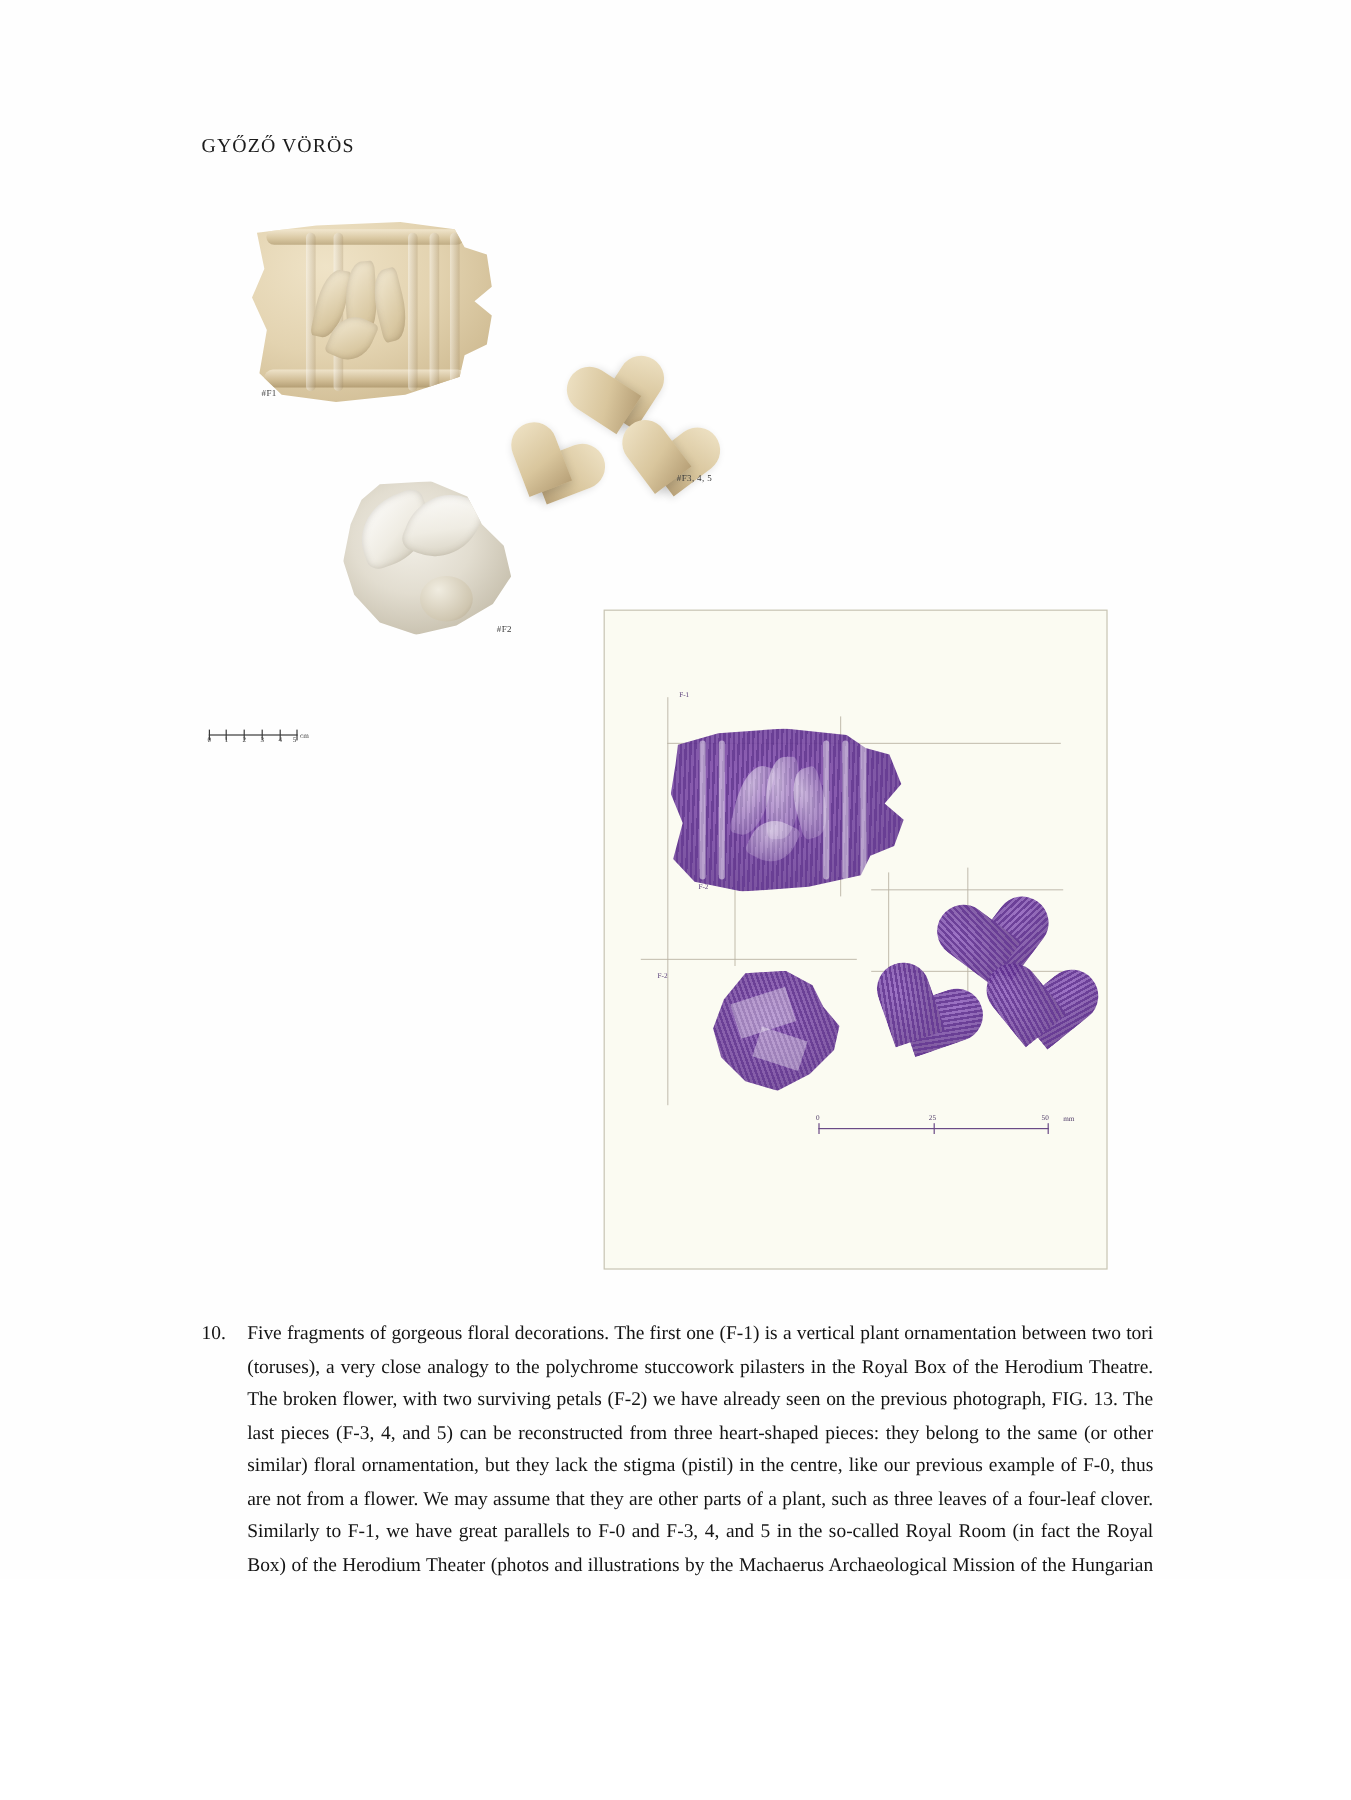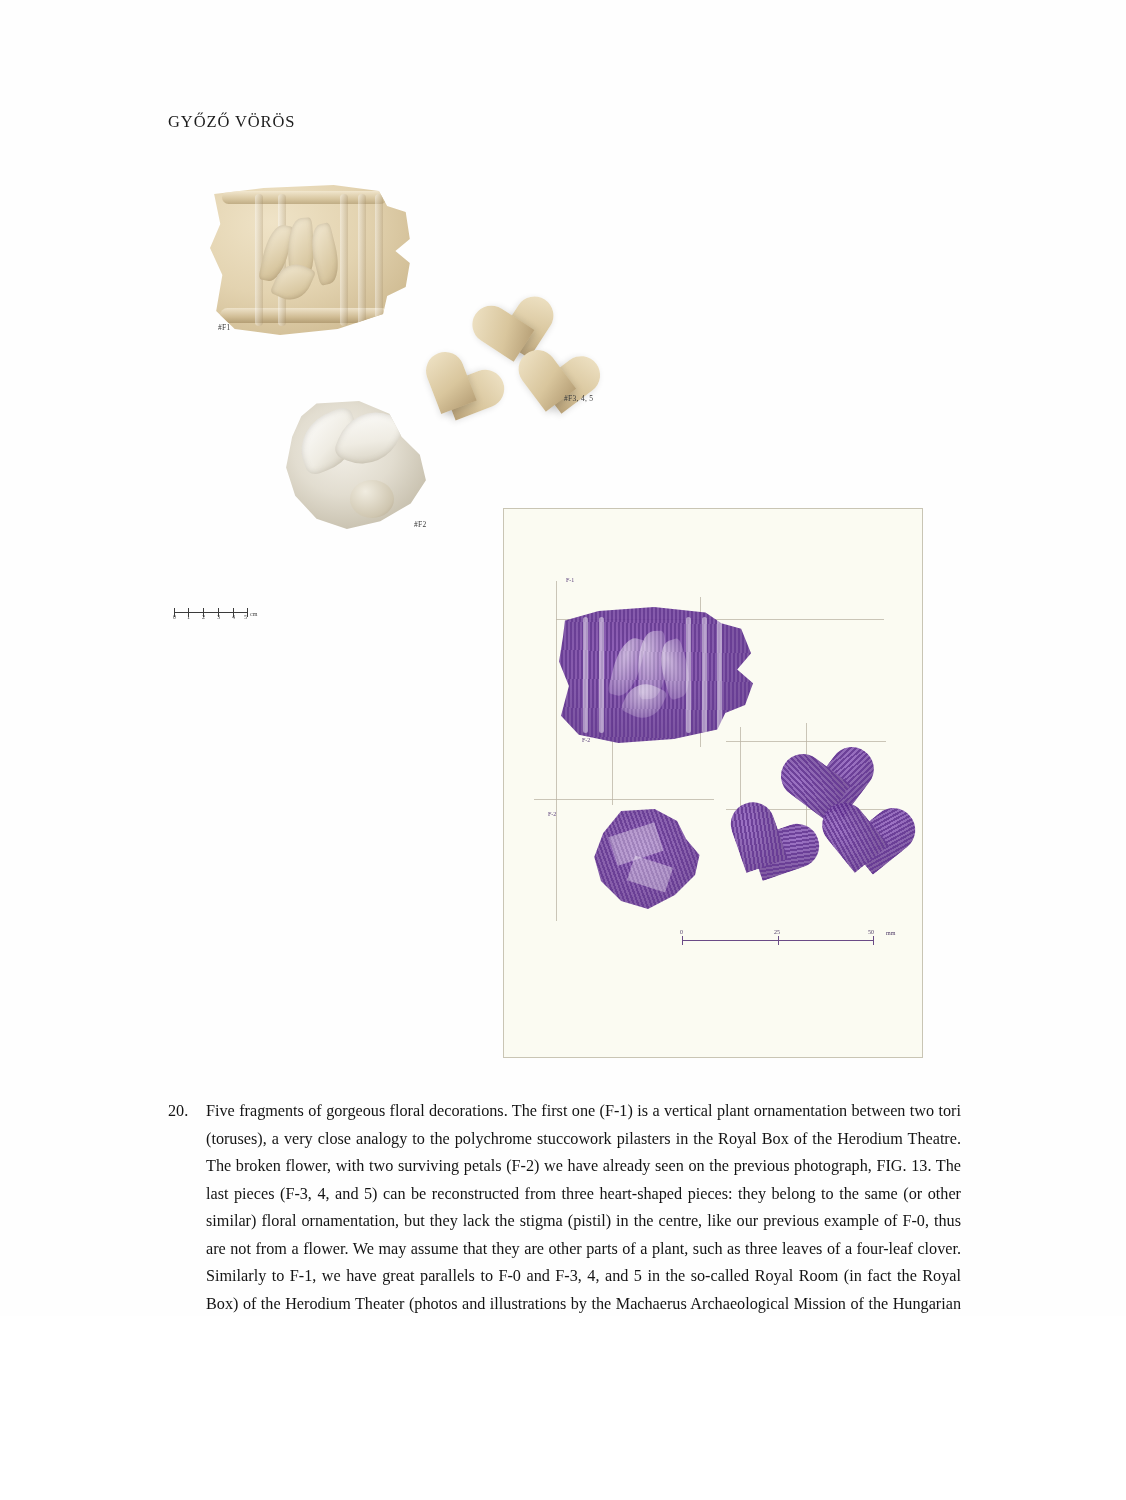--- a/index.html
+++ b/index.html
@@ -473,18 +473,18 @@
         <div class="tick" style="left:191px;"></div>
         <div class="lbl" style="left:-2px;">0</div>
         <div class="lbl" style="left:92px;">25</div>
         <div class="lbl" style="left:186px;">50</div>
         <div class="lbl" style="left:204px; top:-3px;">mm</div>
       </div>
     </div>
   </div>
 
   <div class="caption-block">
-    <span class="num">20.</span>
+    <span class="num">10.</span>
     <div class="txt">Five fragments of gorgeous floral decorations. The first one (F-1) is a vertical plant ornamentation between two tori (toruses), a very close analogy to the polychrome stuccowork pilasters in the Royal Box of the Herodium Theatre. The broken flower, with two surviving petals (F-2) we have already seen on the previous photograph, FIG. 13. The last pieces (F-3, 4, and 5) can be reconstructed from three heart-shaped pieces: they belong to the same (or other similar) floral ornamentation, but they lack the stigma (pistil) in the centre, like our previous example of F-0, thus are not from a flower. We may assume that they are other parts of a plant, such as three leaves of a four-leaf clover. Similarly to F-1, we have great parallels to F-0 and F-3, 4, and 5 in the so-called Royal Room (in fact the Royal Box) of the Herodium Theater (photos and illustrations by the Machaerus Archaeological Mission of the Hungarian Academy of Arts).</div>
   </div>
 
   <div class="folio">—585—</div>
 </div>
 
 </body></html>

